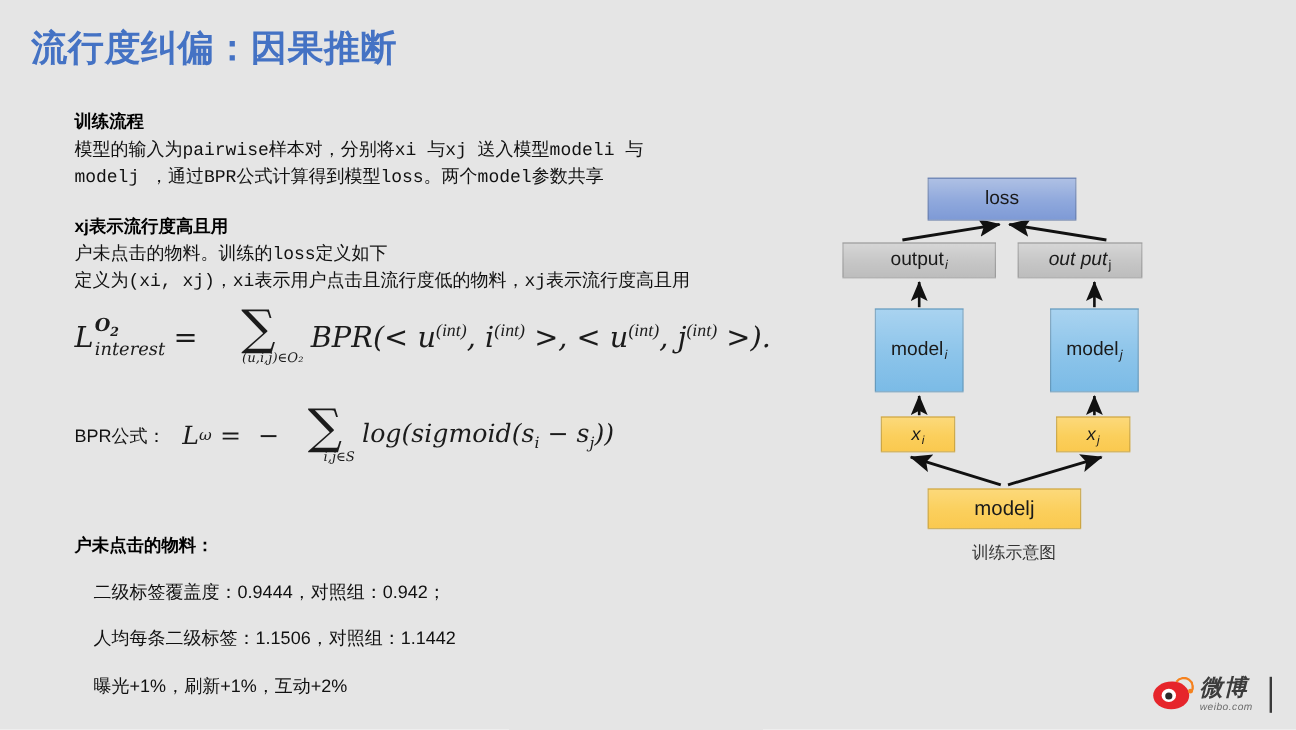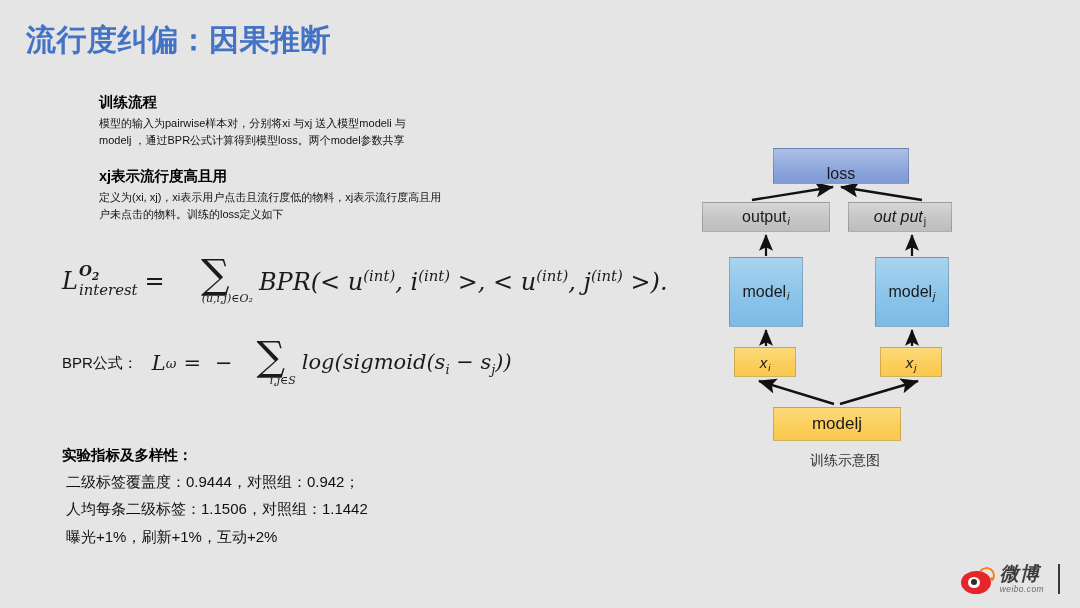--- a/index.html
+++ b/index.html
@@ -32,34 +32,34 @@
     letter-spacing: 0.5px;
     white-space: nowrap;
   }
 
   
   .left-col {
     position: absolute;
     left: 62px;
     top: 92px;
     width: 620px;
-    margin-left: 37px;
   }
   .blk-head {
     font-size: 14.5px;
     font-weight: bold;
     color: #000000;
     line-height: 1.45;
     margin: 0 0 2px 0;
   }
   .blk-body {
-    font-size: 11px;
+    font-size: 15px;
     color: #111111;
     line-height: 1.52;
     margin: 0;
+    font-family: Liberation Mono, monospace;
   }
   .gap-lg { height: 18px; }
 
   
   .formula-wrap {
     position: absolute;
     left: 62px;
     width: 620px;
   }
   #formula-main { top: 258px; }
@@ -117,31 +117,32 @@
     line-height: 1.05;
     vertical-align: middle;
     margin-left: 1px;
     font-style: italic;
   }
   .supsub .s-up { margin-bottom: 1px; font-weight: bold; }
   .sup {
     font-size: 0.62em;
     vertical-align: 0.6em;
     font-style: italic;
+    font-family: Liberation Serif, serif;
   }
   .f-main { font-size: 24px; }
   .f-bpr  { font-size: 21px; }
 
   
   #metrics { position: absolute; left: 62px; top: 445px; width: 560px; }
   .metric-line {
     font-size: 15px;
     color: #111;
     line-height: 1.55;
-    margin: 4px;
+    margin: 16px;
   }
 
   
   .diagram {
     position: absolute;
     left: 690px;
     top: 140px;
     width: 310px;
     height: 320px;
   }
@@ -156,23 +157,22 @@
     box-sizing: border-box;
   }
   .node .lbl { display: inline-flex; align-items: baseline; }
   .node .lbl .vsub {
     font-size: 0.66em;
     font-style: italic;
     transform: translateY(3px);
     margin-left: 1px;
   }
   .n-loss {
-    left: 83px; top: 8px; width: 136px; height: 36px;
+    left: 83px; top: 8px; width: 124px; height: 36px;
     background: linear-gradient(180deg, #aec0e4 0%, #8fa8dc 55%, #7e9ad6 100%);
-    align-items: flex-end;
   }
   .n-out-i {
     left: 12px; top: 62px; width: 128px; height: 30px;
     background: linear-gradient(180deg, #d6d6d6 0%, #c6c6c6 55%, #bdbdbd 100%);
   }
   .n-out-j {
     left: 158px; top: 62px; width: 104px; height: 30px;
     background: linear-gradient(180deg, #d6d6d6 0%, #c6c6c6 55%, #bdbdbd 100%);
   }
   .n-out-j .lbl { font-style: italic; }
@@ -224,21 +224,21 @@
   }
   .logos {
     position: absolute;
     right: 20px;
     top: 0;
     display: flex;
     align-items: center;
     height: 46px;
     gap: 14px;
   }
-  .weibo-logo { display: flex; align-items: flex-end; gap: 5px; }
+  .weibo-logo { display: flex; align-items: flex-start; gap: 5px; }
   .weibo-mark { position: relative; width: 34px; height: 27px; }
   .weibo-eye {
     position: absolute; left: 0; top: 4px;
     width: 30px; height: 23px;
     background: #e6252b;
     border-radius: 52% 46% 50% 50% / 50% 50% 50% 50%;
   }
   .weibo-eye::after {
     content: "";
     position: absolute;
@@ -319,22 +319,22 @@
 <div class="slide">
 
   <div class="slide-title">流行度纠偏：因果推断</div>
 
   <div class="left-col">
     <p class="blk-head">训练流程</p>
     <p class="blk-body">模型的输入为pairwise样本对，分别将xi 与xj 送入模型modeli 与</p>
     <p class="blk-body">modelj ，通过BPR公式计算得到模型loss。两个model参数共享</p>
     <div class="gap-lg"></div>
     <p class="blk-head">xj表示流行度高且用</p>
+    <p class="blk-body">户未点击的物料。训练的loss定义如下</p>
     <p class="blk-body">定义为(xi, xj)，xi表示用户点击且流行度低的物料，xj表示流行度高且用</p>
-    <p class="blk-body">户未点击的物料。训练的loss定义如下</p>
   </div>
 
   <div class="formula-wrap" id="formula-main">
     <div class="formula-row">
       <span class="math f-main">
         <span>L</span>
           <span class="supsub">
             <span class="s-up"><span>O</span><sub style="font-size:0.7em">2</sub></span>
             <span class="s-dn">interest</span>
           </span>
@@ -361,21 +361,21 @@
         <span class="bigsum">
           <span class="sigma">∑</span>
           <span class="lim">i,j∈S</span>
         </span>
         <span>log(sigmoid(s<span class="sub">i</span> − s<span class="sub">j</span>))</span>
       </span>
     </div>
   </div>
 
   <div id="metrics">
-    <p class="blk-head">实验指标及多样性：</p>
+    <p class="blk-head">户未点击的物料：</p>
     <p class="metric-line">二级标签覆盖度：0.9444，对照组：0.942；</p>
     <p class="metric-line">人均每条二级标签：1.1506，对照组：1.1442</p>
     <p class="metric-line">曝光+1%，刷新+1%，互动+2%</p>
   </div>
 
   <div class="diagram">
     <svg class="edges" viewBox="0 0 310 320">
       <defs>
         <marker id="ah" markerWidth="9" markerHeight="9" refX="7.2" refY="3.2" orient="auto">
           <path d="M0,0 L7.6,3.2 L0,6.4 L1.6,3.2 Z" fill="#111111"></path>

